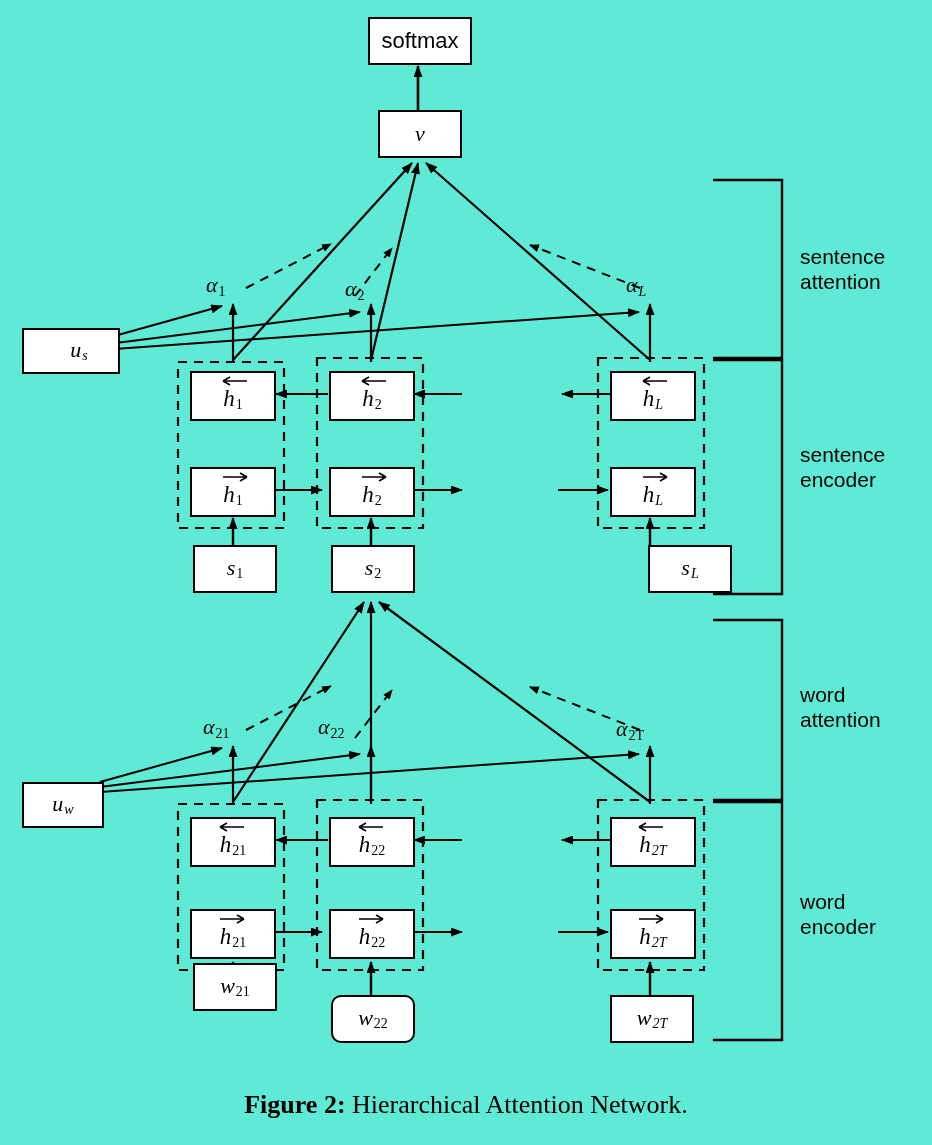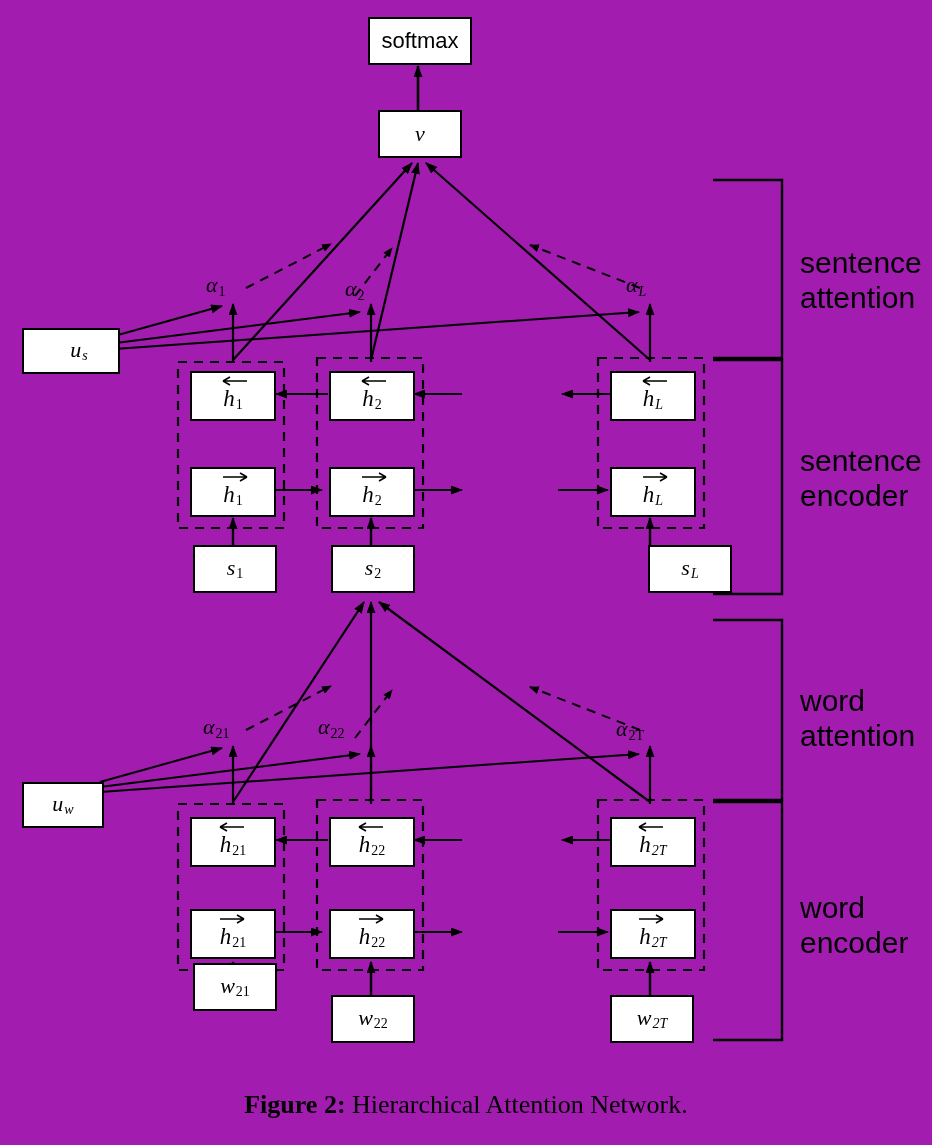--- a/index.html
+++ b/index.html
@@ -1,37 +1,37 @@
 <!DOCTYPE html>
 <html><head>
 <meta charset="utf-8">
 <style>
   html,body{margin:0;padding:0;background:#fff;}
   body{width:932px;height:1145px;font-family:"Liberation Sans",sans-serif;color:#000;}
-  #stage{position:relative;width:932px;height:1145px;overflow:hidden;background:#a21caf;}
+  #stage{position:relative;width:932px;height:1145px;overflow:hidden;background:#5eead4;}
   svg#wires{position:absolute;left:0;top:0;width:932px;height:1145px;}
 
   .nbox{position:absolute;border:2px solid #000;background:#fff;
         display:flex;align-items:center;justify-content:center;
         font-family:"Liberation Serif",serif;}
   .nbox.plain{font-family:"Liberation Sans",sans-serif;font-size:22px;}
   .sym{font-family:"Liberation Serif",serif;font-style:italic;font-size:22px;line-height:1;}
   .sub{font-style:normal;font-size:14px;vertical-align:-0.28em;margin-left:1px;
        font-family:"Liberation Serif",serif;}
   .subi{font-style:italic;font-size:14px;vertical-align:-0.28em;margin-left:1px;
         font-family:"Liberation Serif",serif;}
 
   
   .hwrap{position:relative;display:inline-block;padding-top:7px;}
   .hacc{position:absolute;top:-3px;left:-1px;width:26px;height:10px;}
   .hletter{font-family:"Liberation Serif",serif;font-style:italic;font-size:23px;}
 
   .alab{position:absolute;font-family:"Liberation Serif",serif;font-style:italic;
         font-size:22px;white-space:nowrap;}
-  .grp{position:absolute;font-family:"Liberation Sans",sans-serif;font-size:30px;
+  .grp{position:absolute;font-family:"Liberation Sans",sans-serif;font-size:21px;
        line-height:1.18;white-space:pre-line;}
   .caption{position:absolute;left:0;width:932px;text-align:center;
            font-family:"Liberation Serif",serif;font-size:26px;}
   .caption b{font-weight:bold;}
 </style>
 </head>
 <body>
 
 <div id="stage">
 
@@ -224,21 +224,21 @@
   </div>
   <div class="nbox" style="left:610px;top:909px;width:82px;height:46px;">
     <span class="hwrap"><svg class="hacc" viewBox="0 0 26 10">
           <path d="M1,5 L25,5 M25,5 L18,1 M25,5 L18,9" stroke="#000" stroke-width="1.5" fill="none"></path>
         </svg><span class="hletter">h</span><span class="subi">2T</span></span>
   </div>
 
   <div class="nbox" style="left:193px;top:963px;width:80px;height:44px;">
     <span class="sym"><span>w</span><span class="sub">21</span></span>
   </div>
-  <div class="nbox" style="left:331px;top:995px;width:80px;height:44px;">
+  <div class="nbox" style="left:331px;top:995px;width:80px;height:44px;border-radius:10px;">
     <span class="sym"><span>w</span><span class="sub">22</span></span>
   </div>
   <div class="nbox" style="left:610px;top:995px;width:80px;height:44px;">
     <span class="sym"><span>w</span><span class="subi">2T</span></span>
   </div>
 
   <div class="grp" style="left:800px;top:245px;">sentence
 attention</div>
   <div class="grp" style="left:800px;top:443px;">sentence
 encoder</div>

